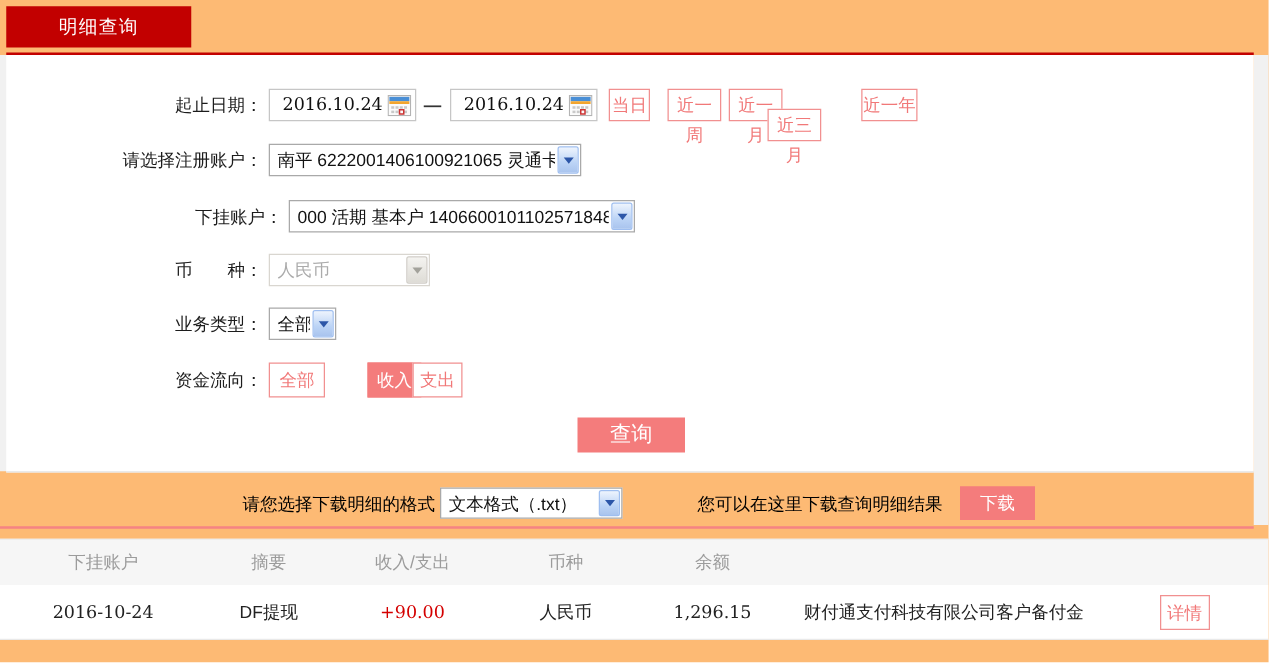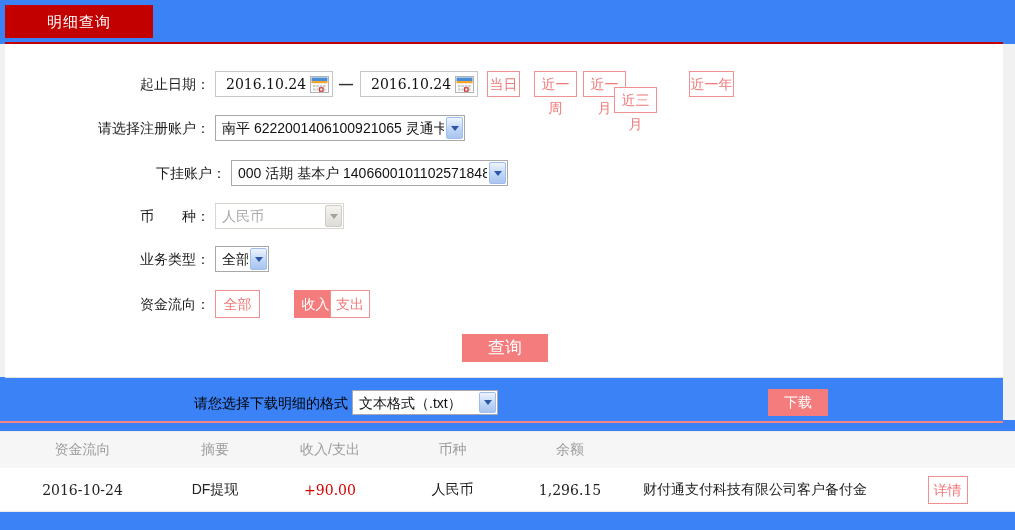--- a/index.html
+++ b/index.html
@@ -1,18 +1,18 @@
 <!DOCTYPE html>
 <html><head>
 <meta charset="utf-8">
 <style>
   * { margin:0; padding:0; box-sizing:border-box; }
   html,body { width:1015px; height:530px; background:#fff; }
   body { font-family:"Liberation Sans","DejaVu Sans",sans-serif; font-size:14px; color:#222; }
-  #stage { position:relative; width:1015px; height:530px; overflow:hidden; background:#3b82f6; }
+  #stage { position:relative; width:1015px; height:530px; overflow:hidden; background:#fdba74; }
 
   
   .tab { position:absolute; left:5px; top:5px; width:148px; height:33px; background:#c20000;
          color:#fff; font-size:15px; text-align:center; line-height:33px; letter-spacing:1px; cursor:pointer; }
   .tab-underline { position:absolute; left:5px; top:42px; width:998px; height:2px; background:#c20000; }
 
   
   .strip-left  { position:absolute; left:0; top:44px; width:6px;  height:333px; background:#f1f1f1; }
   .strip-right { position:absolute; left:1003px; top:44px; width:12px; height:376px; background:#f1f1f1; }
   .panel { position:absolute; left:5px; top:44px; width:998px; height:334px; background:#fff; border-bottom:1px solid #e3e3e3; }
@@ -169,26 +169,27 @@
     <div class="flow-btn" style="left:330px;width:40px;">支出</div>
   </div>
 
   <div class="query-btn">查询</div>
 
   <div class="dl-label">请您选择下载明细的格式</div>
   <div class="sel dl-sel">
     <span class="val">文本格式（.txt）</span>
     <span class="xp-arrow"></span>
   </div>
+  <div class="dl-hint">您可以在这里下载查询明细结果</div>
   <div class="dl-btn">下载</div>
 
   <div class="tbl-topline"></div>
 
   <div class="thead">
-    <div class="cell c1">资金流向</div>
+    <div class="cell c1">下挂账户</div>
     <div class="cell c2">摘要</div>
     <div class="cell c3">收入/支出</div>
     <div class="cell c4">币种</div>
     <div class="cell c5">余额</div>
     <div class="cell c7"></div>
   </div>
 
   <div class="trow">
     <div class="cell c1 num">2016-10-24</div>
     <div class="cell c2">DF提现</div>

